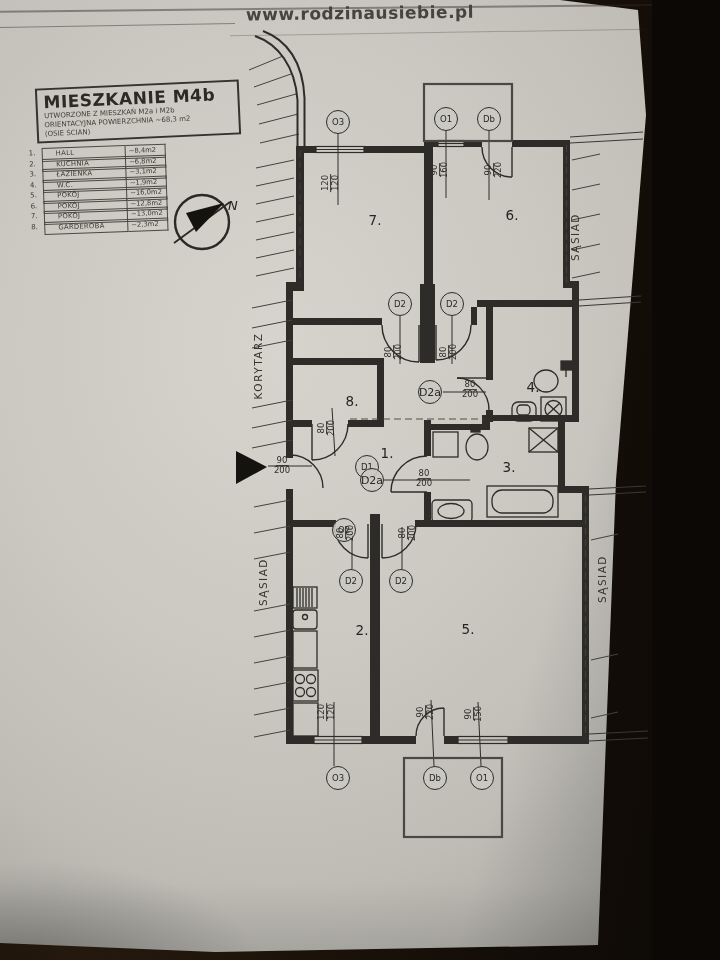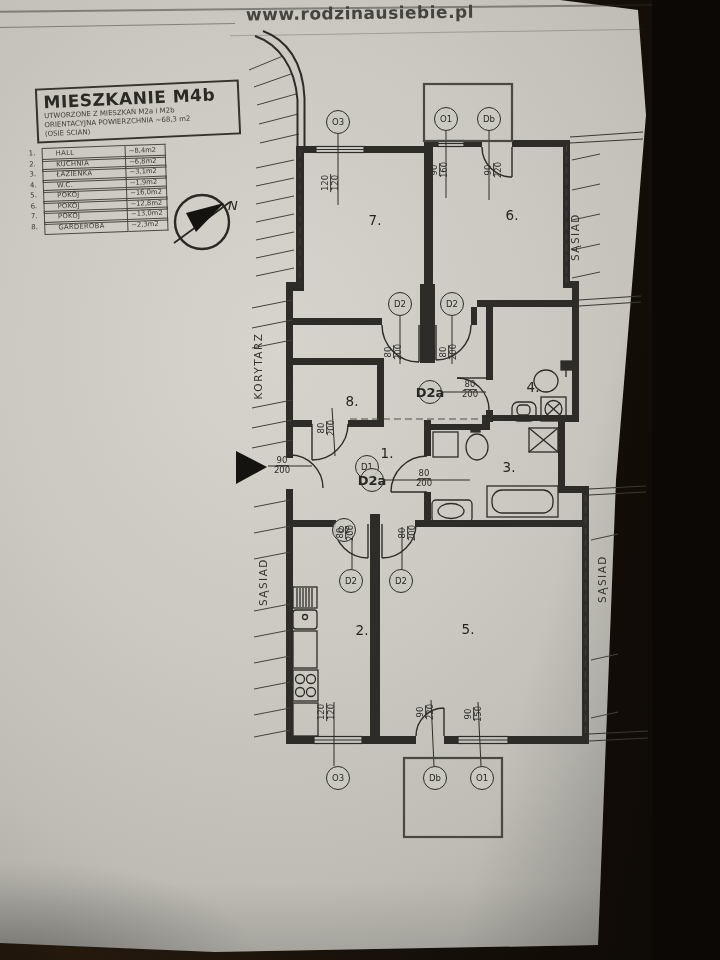--- a/index.html
+++ b/index.html
@@ -24,21 +24,21 @@
   .legend{position:absolute;left:30px;top:147px;transform:rotate(-2deg);color:#3a3832;}
   .lrow{display:grid;grid-template-columns:13px 84px 40px;height:11.5px;line-height:11.5px;margin-top:-1px;}
   .lnum{font-size:7px;}
   .lname{border:1px solid #4a4842;font-size:6.8px;padding-left:13px;letter-spacing:.3px;}
   .larea{border:1px solid #4a4842;border-left:none;font-size:6.8px;padding-left:3px;}
   
   .room{position:absolute;transform:translate(-50%,-50%);font-size:13.5px;color:#26241f;}
   .marker{position:absolute;width:22px;height:22px;border:1.4px solid #2e2c28;border-radius:50%;
     transform:translate(-50%,-50%);display:flex;align-items:center;justify-content:center;
     font-size:8.5px;color:#2a2824;background:rgba(203,201,194,.88);}
-  .marker.small{font-size:13px;font-weight:bold;}
+  .marker.small{font-size:11px;}
   .dim{position:absolute;display:flex;flex-direction:column;align-items:center;
     font-size:8.5px;line-height:1.1;color:#2e2c28;transform:translate(-50%,-50%);white-space:nowrap;}
   .dim.v{transform:translate(-50%,-50%) rotate(-90deg);}
   .dim span:first-child{border-bottom:1.1px solid #2e2c28;padding:0 1px;}
   .vlabel{position:absolute;transform:translate(-50%,-50%) rotate(-90deg);
     font-size:10.5px;letter-spacing:1.5px;color:#35332d;white-space:nowrap;}
   .north-n{position:absolute;left:228px;top:198px;font-size:13px;font-style:italic;color:#26241f;}
   svg.plan{position:absolute;left:0;top:0;pointer-events:none;}
   .shade-bl{position:absolute;left:0;top:860px;width:260px;height:100px;
     background:radial-gradient(ellipse at 10% 100%,rgba(0,0,0,.25),rgba(0,0,0,0) 70%);}

